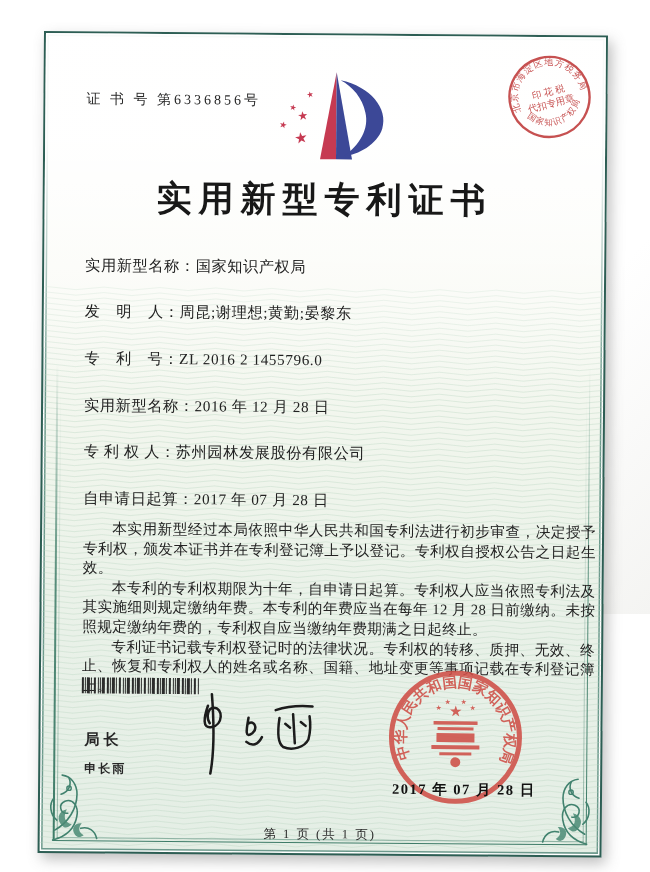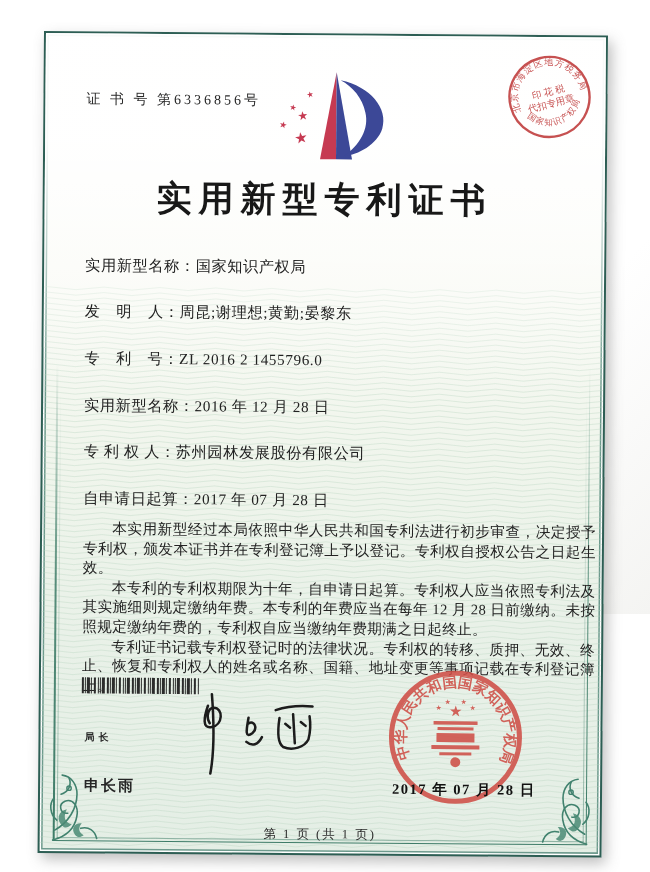--- a/index.html
+++ b/index.html
@@ -38,23 +38,23 @@
   .logo-box{left:221px;top:29px;width:135px;height:105px;}
   .tax-stamp{left:460px;top:16px;width:88px;height:88px;opacity:.88;}
   .doc-title{left:0;top:141px;width:560px;text-align:center;font-size:35px;font-weight:700;letter-spacing:7px;color:#181818;}
   .field-row{left:41px;height:20px;font-size:15.2px;letter-spacing:.6px;white-space:nowrap;}
   .field-label{color:#222;}
   .field-value{color:#222;}
   .paras{left:41px;top:486px;width:513px;font-size:14.6px;line-height:19.6px;text-align:justify;letter-spacing:.4px;color:#232323;}
   .paras p{margin:0;text-indent:2em;}
   .barcode{left:41px;top:644px;width:170px;height:16px;font-size:0;white-space:nowrap;}
   .barcode span{display:inline-block;height:100%;background:#2c2c2c;vertical-align:top;}
-  .signer-title{left:44px;top:697px;font-size:10px;font-weight:600;letter-spacing:4px;
+  .signer-title{left:44px;top:697px;font-size:15px;font-weight:600;letter-spacing:4px;
     font-family:"Liberation Sans","DejaVu Sans",sans-serif;color:#262626;}
-  .signer-name{left:44px;top:743px;font-size:15px;font-weight:600;letter-spacing:2px;
+  .signer-name{left:44px;top:727px;font-size:12px;font-weight:600;letter-spacing:2px;
     font-family:"Liberation Sans","DejaVu Sans",sans-serif;color:#262626;}
   .signature-box{left:138px;top:654px;width:165px;height:92px;}
   .signature-box path{fill:none;stroke:#1c1c1c;stroke-width:2.6;stroke-linecap:round;stroke-linejoin:round;}
   .agency-seal{left:346px;top:632px;width:138px;height:138px;opacity:.88;}
   .issue-date{left:352px;top:744px;font-size:14.5px;font-weight:700;letter-spacing:1.5px;color:#111;}
   .footer-page{left:0;top:791px;width:560px;text-align:center;font-size:12.5px;letter-spacing:2px;color:#2a2a2a;}
   .abs{position:absolute;}
 </style>
 </head>
 <body>

